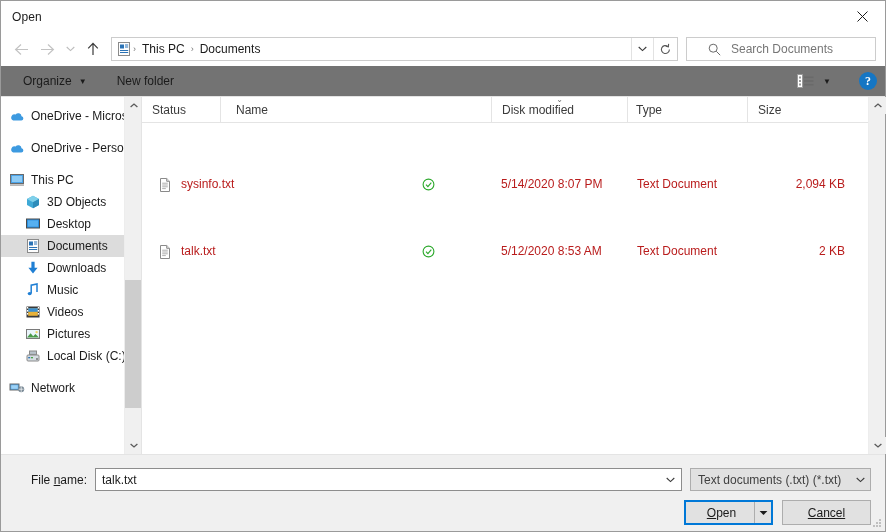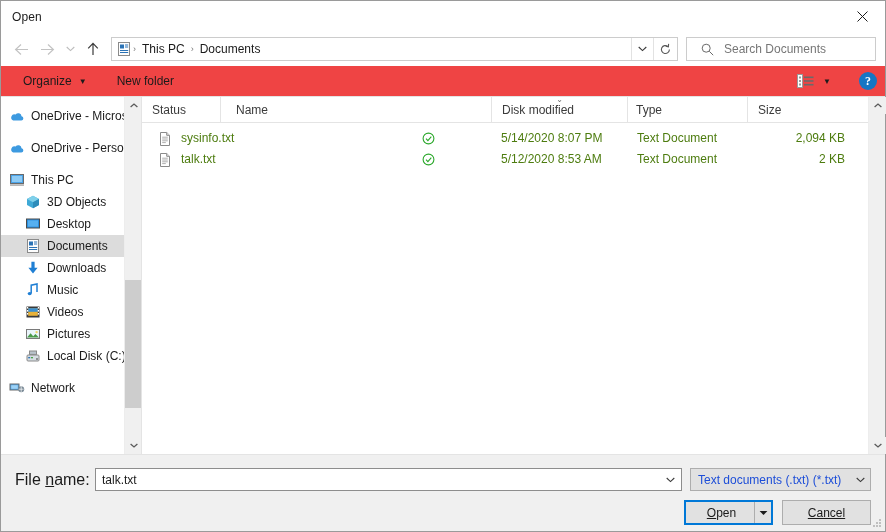--- a/index.html
+++ b/index.html
@@ -109,37 +109,37 @@
     flex: 0 0 24px;
   }
   .searchbox {
     flex: 0 0 190px;
     height: 24px;
     margin-left: 8px;
     border: 1px solid #cccccc;
     background: #ffffff;
     display: flex;
     align-items: center;
-    padding: 0 14px;
+    padding: 0 21px;
   }
   .search-icon { color: #6a6a6a; flex: 0 0 16px; display:flex; align-items:center; }
   .search-ph {
     font-size: 12px;
     color: #767676;
     padding-left: 7px;
     white-space: nowrap;
   }
 
   
   .toolbar {
     height: 31px;
     flex: 0 0 31px;
     display: flex;
     align-items: center;
-    background: #ef4444;
+    background: #737373;
     border-bottom: 1px solid #e4e4e4;
     padding: 0 8px 0 14px;
   }
   .tb-item {
     font-size: 12px;
     color: #1b1b1b;
     display: flex;
     align-items: center;
     padding: 0 8px;
     height: 24px;
@@ -272,21 +272,22 @@
     font-size: 8px;
     color: #6a6a6a;
     line-height: 8px;
   }
   .filelist { flex: 1 1 auto; padding-top: 5px; }
   .filerow {
     height: 21px;
     display: flex;
     align-items: center;
     font-size: 12px;
-    color: #4d7c0f;
+    color: #b91c1c;
+    margin-top: 46px;
   }
   .cell { height: 21px; line-height: 21px; overflow: hidden; white-space: nowrap; }
   .cell-name { flex: 0 0 271px; padding-left: 15px; display: flex; align-items: center; }
   .cell-status { flex: 0 0 78px; display: flex; align-items: center; padding-left: 9px; }
   .cell-date { flex: 0 0 136px; padding-left: 10px; }
   .cell-type { flex: 0 0 120px; padding-left: 10px; }
   .cell-size { flex: 1 1 auto; text-align: right; padding-right: 23px; }
   .file-ico { width: 16px; height: 16px; flex: 0 0 16px; margin-right: 8px; display:flex; }
 
   
@@ -297,21 +298,21 @@
     position: relative;
     padding: 0 14px;
   }
   .footer-row1 {
     display: flex;
     align-items: center;
     height: 40px;
     padding-top: 9px;
   }
   .fn-label {
-    font-size: 16px;
+    font-size: 12px;
     color: #1b1b1b;
     width: 72px;
     text-align: right;
     margin-right: 8px;
     white-space: nowrap;
   }
   .fn-label u { text-decoration: underline; }
   .fn-input {
     flex: 1 1 auto;
     height: 23px;
@@ -332,21 +333,21 @@
   .filter-combo {
     flex: 0 0 181px;
     height: 23px;
     margin-left: 8px;
     background: #e1e1e1;
     border: 1px solid #adadad;
     display: flex;
     align-items: center;
     padding-left: 7px;
   }
-  .filter-text { font-size: 12px; color: #1d4ed8; flex: 1 1 auto; white-space: nowrap; }
+  .filter-text { font-size: 12px; color: #404040; flex: 1 1 auto; white-space: nowrap; }
   .filter-caret {
     width: 20px; display: flex; align-items: center; justify-content: center;
     color: #3b3b3b; font-size: 10px; flex: 0 0 20px;
   }
   .footer-row2 {
     display: flex;
     justify-content: flex-end;
     align-items: center;
     padding-top: 5px;
   }

